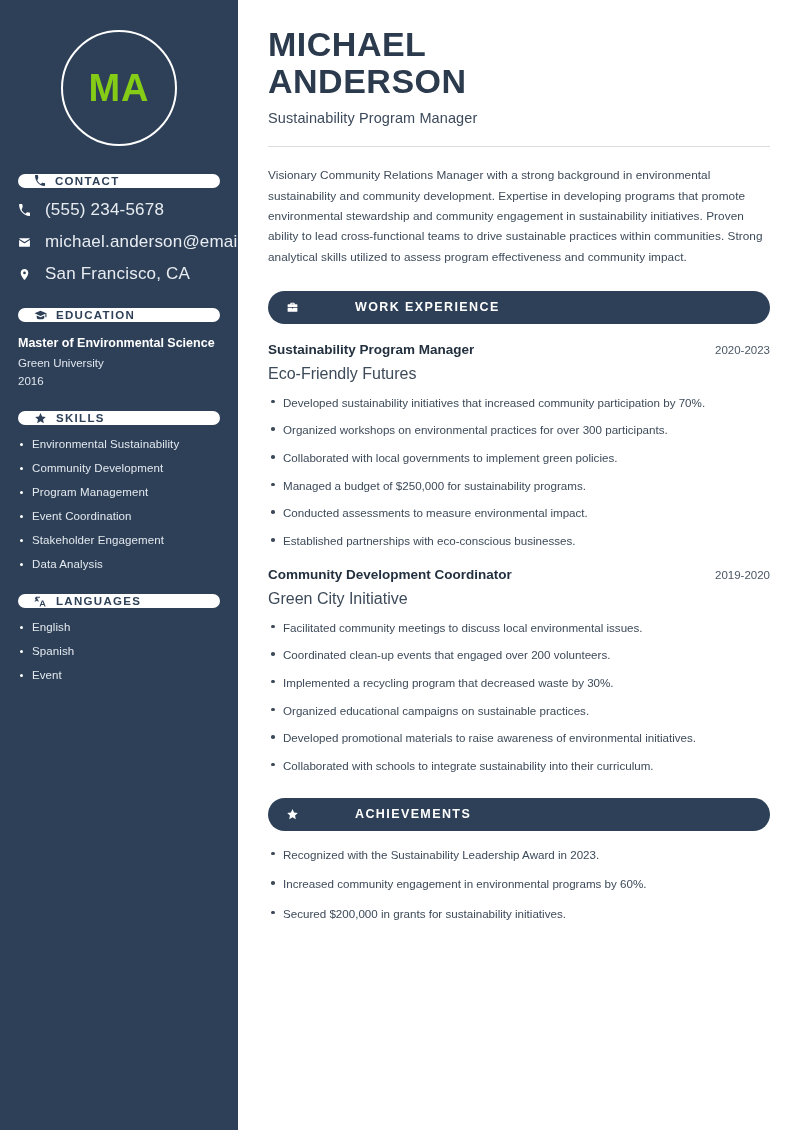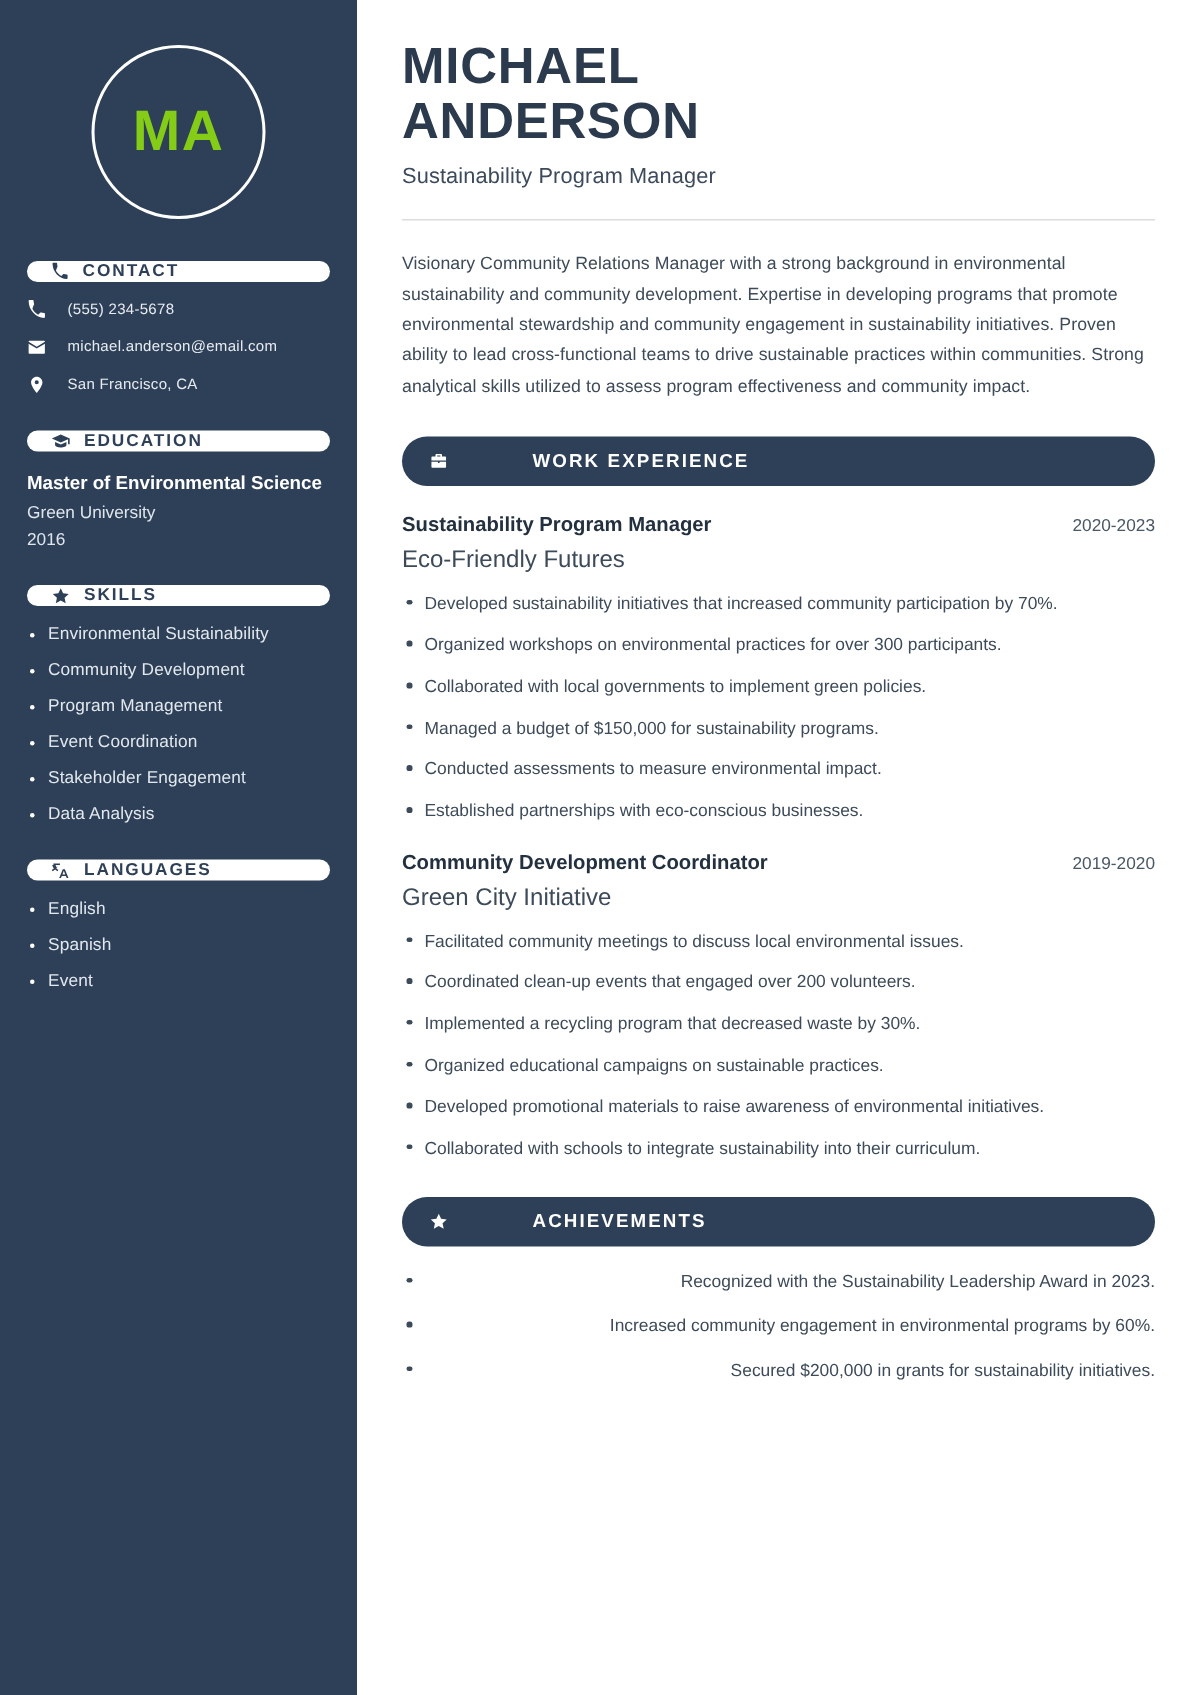--- a/index.html
+++ b/index.html
@@ -69,21 +69,21 @@
     align-items: center;
     color: #2e4058;
   }
   .sec-contact { margin-top: 28px; }
   .sec-other { margin-top: 24px; }
 
   .contact-list { margin-top: 12px; }
   .contact-row {
     display: flex;
     align-items: center;
-    font-size: 10px;
+    font-size: 17px;
     color: #e8ecf1;
     margin-bottom: 12px;
     letter-spacing: .2px;
   }
   .contact-row .ci {
     width: 20px;
     display: inline-flex;
     justify-content: flex-start;
     align-items: center;
     color: #ffffff;
@@ -223,21 +223,21 @@
     content: "";
     position: absolute;
     left: 3px;
     top: 5px;
     width: 3.5px;
     height: 3.5px;
     border-radius: 50%;
     background: #3d4a59;
   }
   .ach-list { margin-top: 16px; }
-  .ach-list li { margin-bottom: 14px; text-align: right; }
+  .ach-list li { margin-bottom: 14px; }
 </style>
 </head>
 <body>
 
 <div class="page">
 
   <aside class="sidebar">
 
     <div class="avatar-wrap">
       <div class="avatar">MA</div>
@@ -349,21 +349,21 @@
     <div class="job">
       <div class="job-head">
         <div class="job-role">Sustainability Program Manager</div>
         <div class="job-dates">2020-2023</div>
       </div>
       <div class="job-company">Eco-Friendly Futures</div>
       <ul class="job-points">
         <li>Developed sustainability initiatives that increased community participation by 70%.</li>
         <li>Organized workshops on environmental practices for over 300 participants.</li>
         <li>Collaborated with local governments to implement green policies.</li>
-        <li>Managed a budget of $150,000 for sustainability programs.</li>
+        <li>Managed a budget of $250,000 for sustainability programs.</li>
         <li>Conducted assessments to measure environmental impact.</li>
         <li>Established partnerships with eco-conscious businesses.</li>
       </ul>
     </div>
 
     <div class="job">
       <div class="job-head">
         <div class="job-role">Community Development Coordinator</div>
         <div class="job-dates">2019-2020</div>
       </div>

